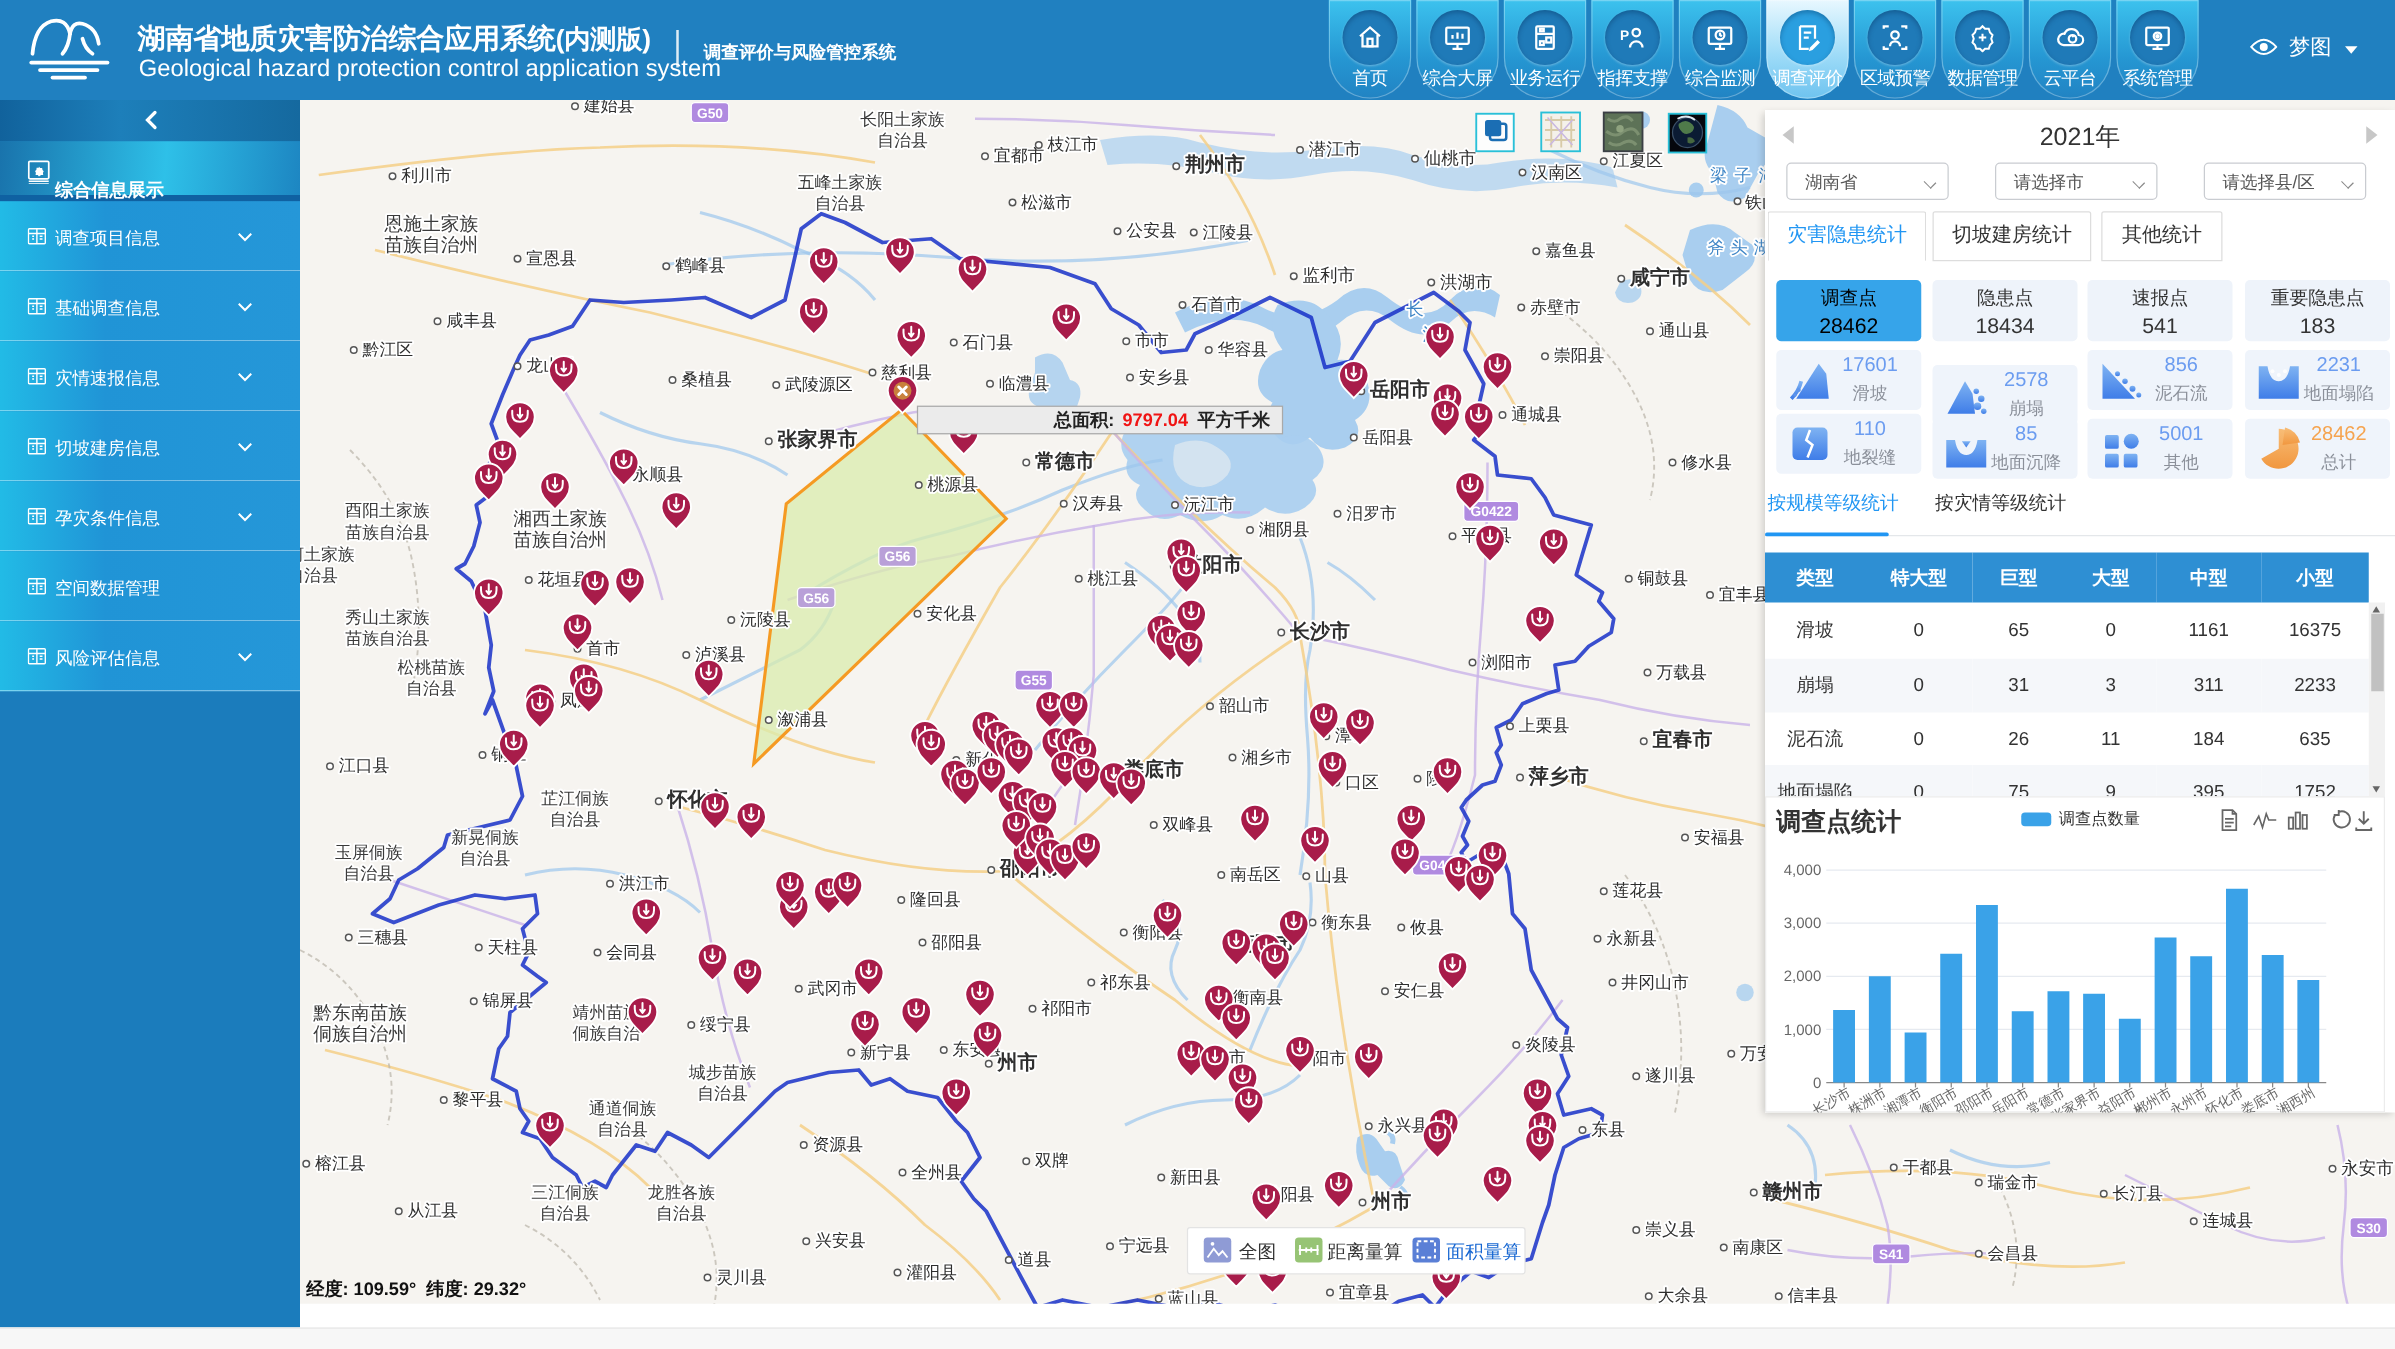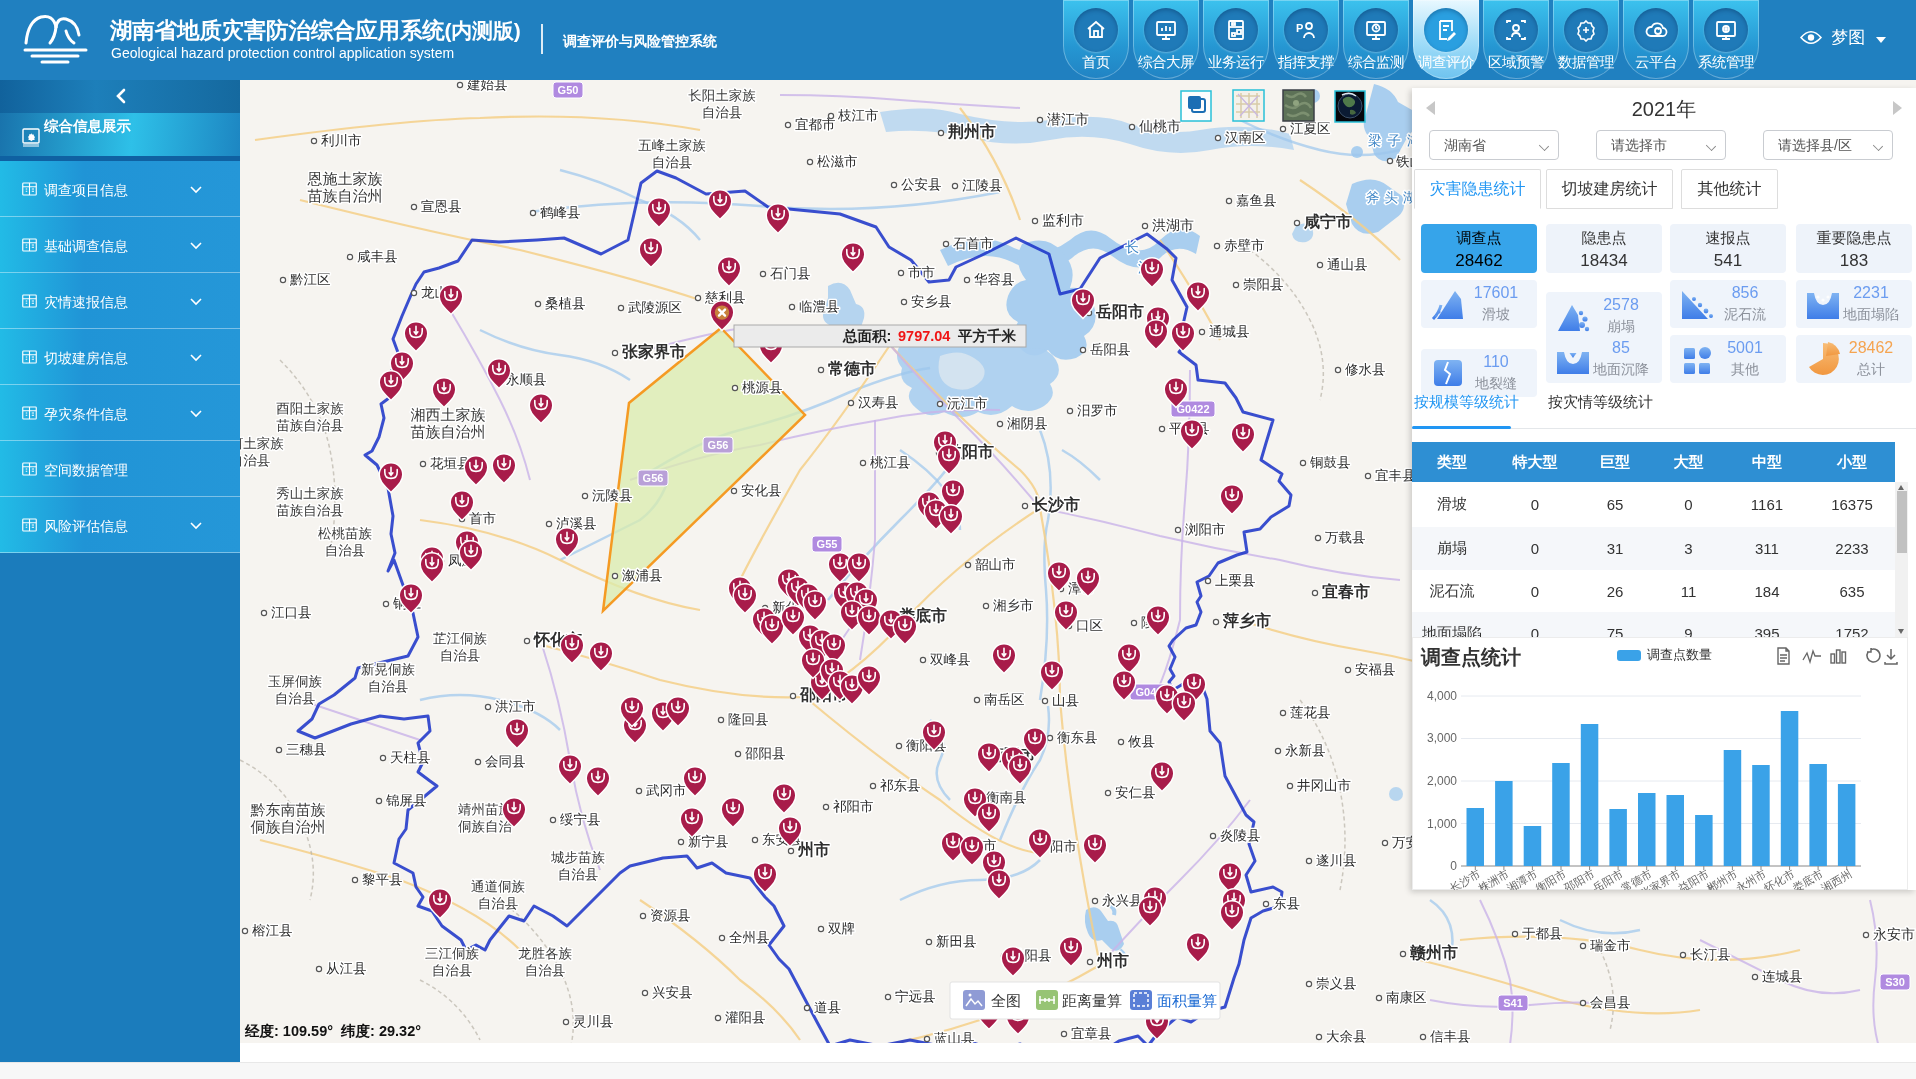--- a/index.html
+++ b/index.html
@@ -3,39 +3,39 @@
 <meta charset="utf-8">
 <style>
 *{margin:0;padding:0;box-sizing:border-box;font-family:"Liberation Sans",sans-serif;}
 html,body{width:1916px;height:1079px;overflow:hidden;background:#fff;position:relative;}
 #map{position:absolute;left:0;top:0;width:1916px;height:1079px;}
 
 #hd{position:absolute;left:0;top:0;width:1916px;height:80px;background:#2080c0;z-index:30;}
 #logo{position:absolute;left:22px;top:9px;width:68px;height:56px;}
 .t1{position:absolute;left:110px;top:15px;color:#fff;font-size:22.5px;font-weight:bold;white-space:nowrap;letter-spacing:-.2px;}
 .t1 .nc{font-size:21px;font-weight:bold;}
-.t2{position:absolute;left:111px;top:45px;color:#fff;font-size:14px;}
+.t2{position:absolute;left:111px;top:45px;color:#fff;font-size:19px;}
 .sep{position:absolute;left:541px;top:24px;width:2px;height:30px;background:rgba(255,255,255,.85);}
 .t3{position:absolute;left:563px;top:33px;color:#fff;font-size:14px;font-weight:bold;}
 .nav{position:absolute;top:0;height:79px;width:66px;border-radius:0 0 33px 33px;background:linear-gradient(180deg,#3cc2ee 0%,#2596d2 60%,#2183c3 100%);box-shadow:inset 0 0 0 1px rgba(255,255,255,.3);}
 .nav .cir{position:absolute;left:11px;top:8px;width:44px;height:44px;border-radius:50%;background:#1f7ab8;box-shadow:inset 0 2px 4px rgba(0,40,80,.35),0 1px 2px rgba(255,255,255,.3);}
 .nav .lbl{position:absolute;left:0;top:53px;width:66px;text-align:center;color:#fff;font-size:14.5px;white-space:nowrap;letter-spacing:-.5px;}
 .nav.on{background:linear-gradient(180deg,#e8f8ff 0%,#9fdcf8 55%,#6ec3ef 100%);}
 .nav.on .cir{background:#2a9fe0;}
 .nav svg{position:absolute;left:21px;top:18px;}
 .usr{position:absolute;right:30px;top:26px;color:#fff;font-size:17px;}
 
 #sb{position:absolute;left:0;top:80px;width:240px;height:982px;background:#1b7cbc;z-index:20;}
 #sbtop{height:33px;background:linear-gradient(90deg,#11629c,#1d7fba 40%,#15699f);color:#fff;text-align:center;line-height:31px;font-size:17px;font-weight:bold;}
 .mi{position:relative;height:56px;background:linear-gradient(90deg,#22bbe6,#2094d6 35%,#2597d8);border-bottom:1px solid rgba(255,255,255,.4);color:#fff;}
 .mi .ic{position:absolute;left:22px;top:21px;}
 .mi .tx{position:absolute;left:44px;top:21px;font-size:14px;}
 .mi .cv{position:absolute;right:38px;top:25px;}
 .mi.first{height:48px;background:linear-gradient(95deg,#1973ac,#2ec0e8 55%,#1d86c2);border-bottom:5px solid #0f61a2;}
-.mi.first .ic{top:15px}.mi.first .tx{top:4px;font-weight:bold;}
+.mi.first .ic{top:15px}.mi.first .tx{top:30px;font-weight:bold;}
 
 #white-strip{position:absolute;left:240px;top:1043px;width:1676px;height:19px;background:#fff;z-index:15;}
 #hscroll{position:absolute;left:0;top:1062px;width:1916px;height:17px;background:#f7f7f7;border-top:1px solid #e8e8e8;z-index:31;}
 
 #rp{position:absolute;left:1412px;top:88px;width:504px;height:802px;background:#fff;box-shadow:-2px 2px 6px rgba(0,0,0,.18);z-index:25;font-size:14px;overflow:hidden;}
 .sel{position:absolute;top:42px;width:130px;height:30px;border:1px solid #c9ccd1;border-radius:4px;color:#555;font-size:14px;line-height:28px;padding-left:14px;background:#fff;}
 .sel:after{content:"";position:absolute;right:10px;top:11px;width:7px;height:7px;border-right:1.5px solid #888;border-bottom:1.5px solid #888;transform:rotate(45deg) scale(1,.8);}
 .tab{position:absolute;top:81px;height:40px;border:1px solid #ddd;border-radius:2px 2px 0 0;text-align:center;line-height:38px;font-size:16px;color:#333;background:#fff;}
 .tab.on{color:#2196f3;border-bottom:1px solid #fff;}
 .card{position:absolute;top:136px;width:116px;height:49px;background:#eef3fa;border-radius:4px;text-align:center;color:#333;}
@@ -919,21 +919,21 @@
   <div class="tile" style="left:384px;top:192px;">
       <svg class="tic" viewBox="0 0 38 38">
         <path d="M3 8 L10 8 Q12 20 19 20 Q26 20 28 8 L35 8 L35 34 L3 34 Z" fill="url(#bg1)"></path>
         <circle cx="14" cy="12" r="1.6" fill="#fff" opacity=".8"></circle>
         <circle cx="19" cy="15" r="1.6" fill="#fff" opacity=".8"></circle>
         <circle cx="24" cy="12" r="1.6" fill="#fff" opacity=".8"></circle>
       </svg>
       <div class="tn">2231</div>
       <div class="tl">地面塌陷</div>
     </div>
-  <div class="tile" style="left:9px;top:261px;">
+  <div class="tile" style="left:9px;top:243px;">
       <svg class="tic" viewBox="0 0 38 38">
         <rect x="5" y="6" width="28" height="26" rx="4" fill="url(#bg1)"></rect>
         <path d="M19 8 L16 16 L21 20 L17 30" stroke="#fff" stroke-width="2" fill="none"></path>
       </svg>
       <div class="tn">110</div>
       <div class="tl">地裂缝</div>
     </div>
   <div class="tile" style="left:134px;top:247px;">
       <svg class="tic" viewBox="0 0 38 38">
         <path d="M3 12 L10 12 Q12 24 19 24 Q26 24 28 12 L35 12 L35 34 L3 34 Z" fill="url(#bg1)"></path>

